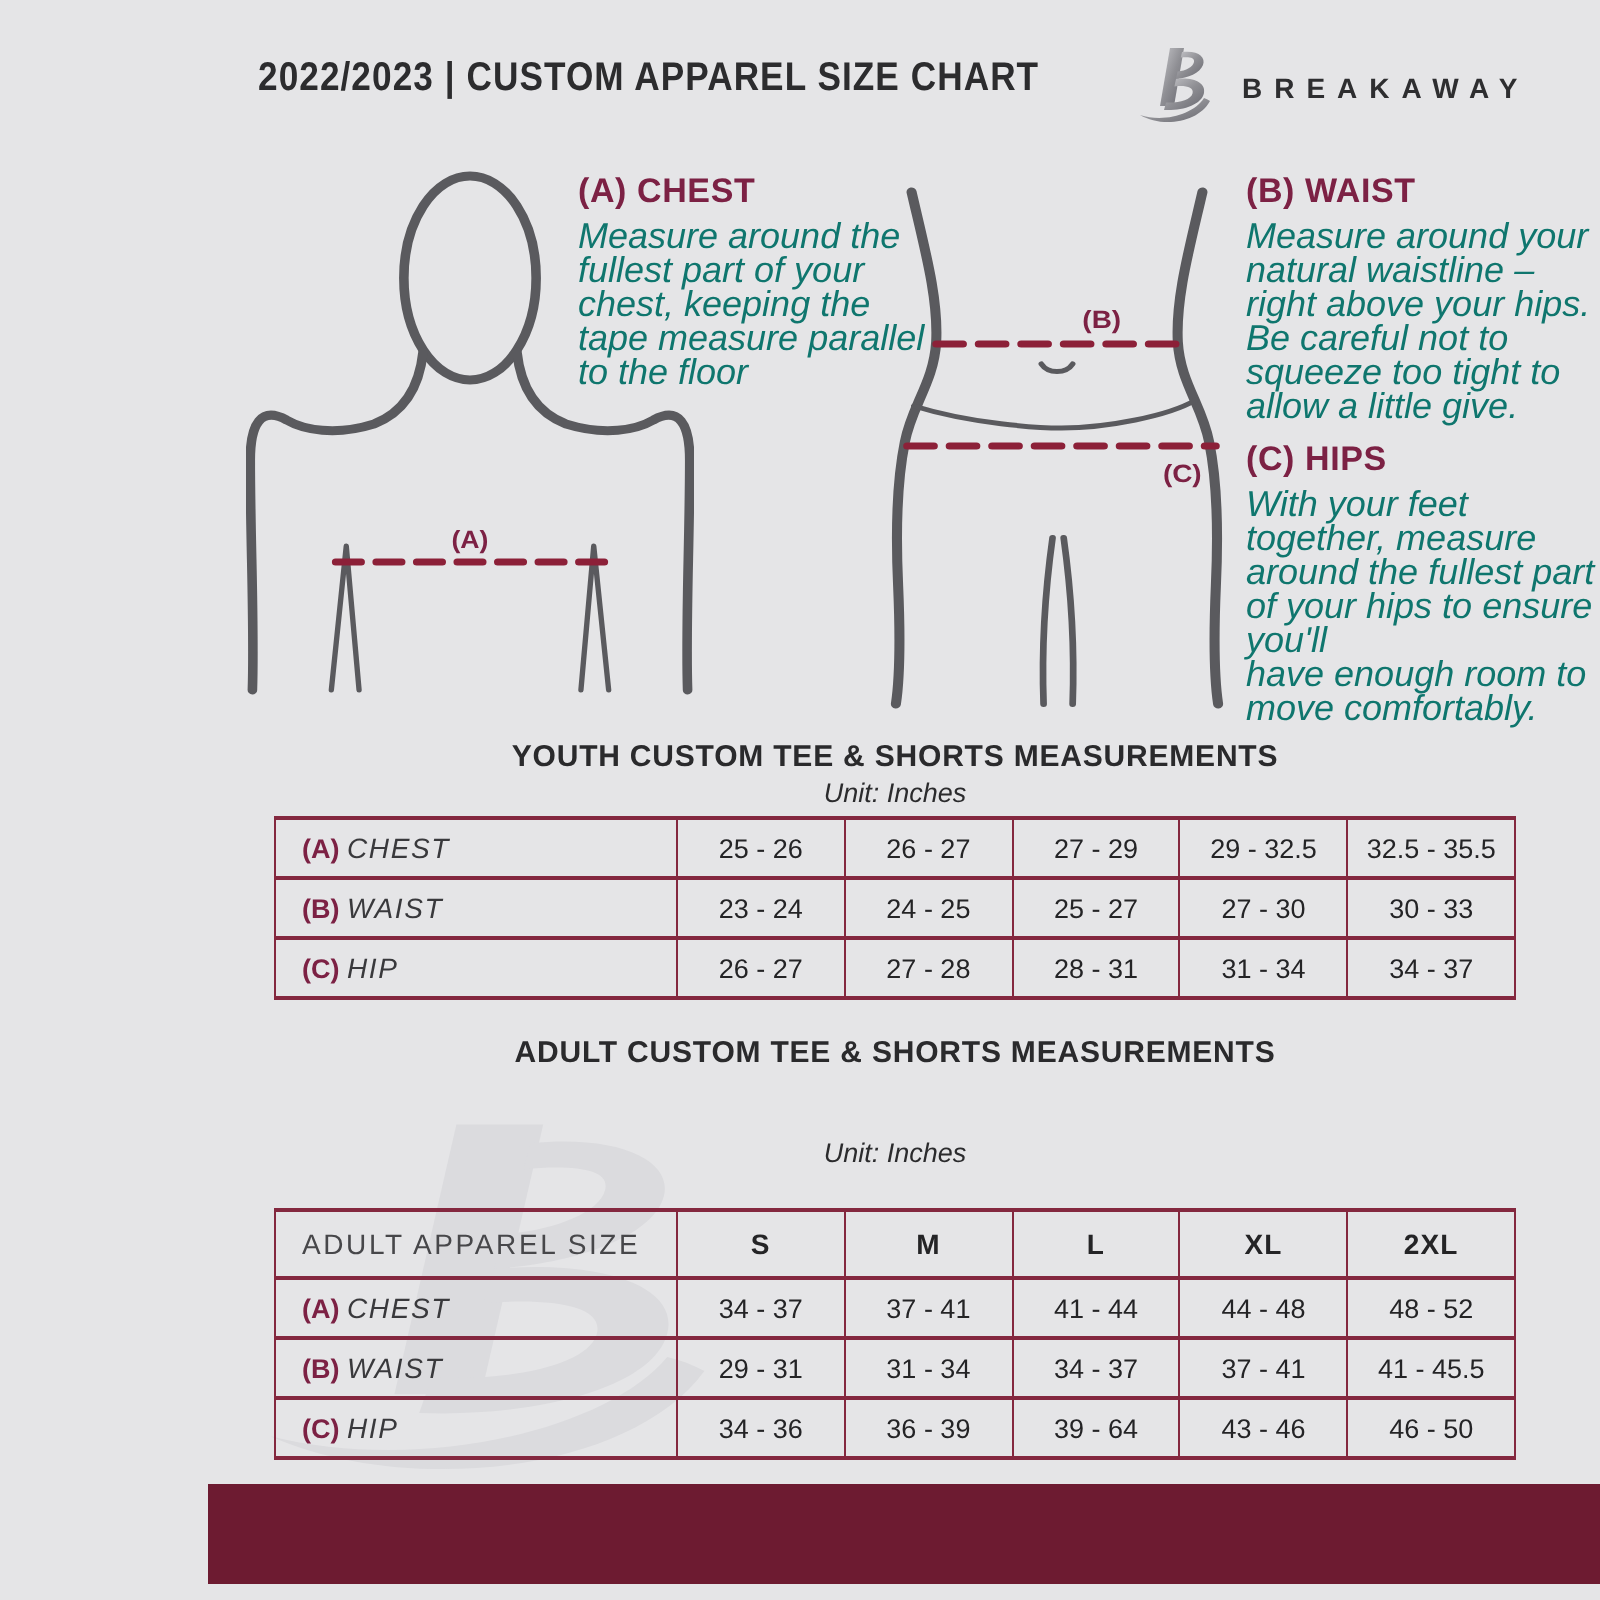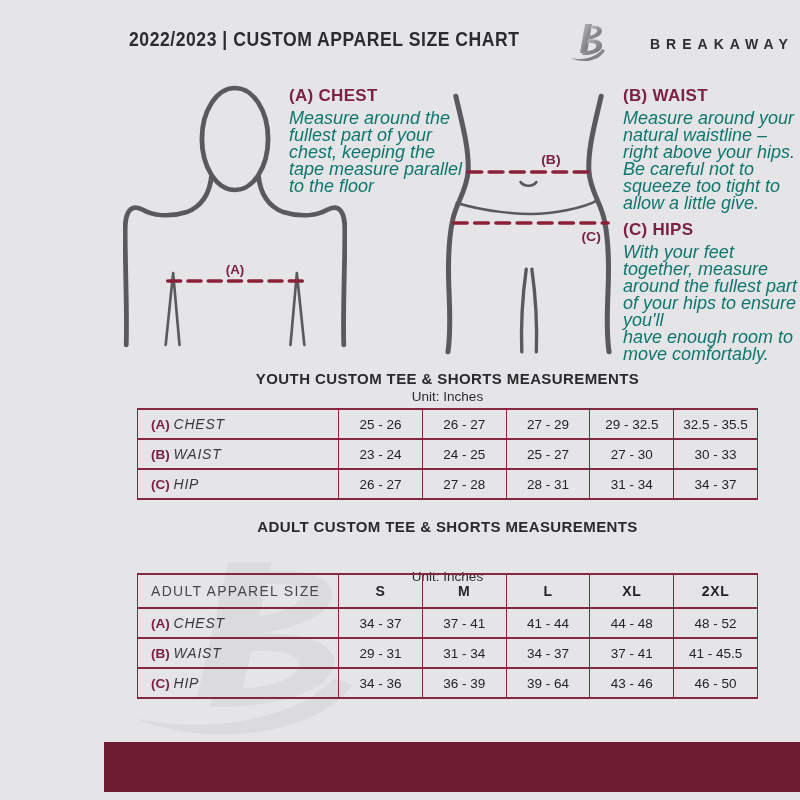--- a/index.html
+++ b/index.html
@@ -13,21 +13,21 @@
 
   
   .header-title{
     position:absolute;left:129px;top:28px;
     font-size:20px;font-weight:bold;letter-spacing:.6px;
     color:#2c2c2e;white-space:nowrap;
     transform:scaleX(.88);transform-origin:0 50%;
   }
   .logo{position:absolute;left:569px;top:22px;width:40px;height:40px;}
   .wordmark{
-    position:absolute;left:650px;top:36px;
+    position:absolute;left:621px;top:36px;
     font-size:14px;font-weight:bold;letter-spacing:6px;
     color:#2e2e30;white-space:nowrap;
   }
 
   
   .mh{
     position:absolute;font-size:17px;font-weight:bold;
     color:#7c2144;letter-spacing:.3px;white-space:nowrap;
   }
   .mp{
@@ -52,32 +52,32 @@
     font-size:12.5px;font-weight:bold;fill:#7c2144;text-anchor:middle;
   }
 
   
   .section-title{
     position:absolute;left:137px;width:621px;text-align:center;
     font-size:15px;font-weight:bold;letter-spacing:.4px;color:#2a2a2c;
   }
   .section-unit{
     position:absolute;left:137px;width:621px;text-align:center;
-    font-size:13.5px;color:#2b2b2d;
+    font-size:13.5px;font-style:italic;color:#2b2b2d;
   }
   #youth-title{top:370px;}  #youth-unit{top:389px;}
   #adult-title{top:518px;}  #adult-unit{top:569px;}
 
   table.size-table{
     position:absolute;left:137px;width:621px;
     border-collapse:collapse;table-layout:fixed;
     z-index:2;
   }
   #youth-table{top:408px;}
-  #adult-table{top:573px;}
+  #adult-table{top:604px;}
   .size-table col.c-label{width:201px;}
   .size-table td{
     border:1px solid #84283f;
     border-top-width:2px;border-bottom-width:2px;
     text-align:center;vertical-align:middle;
     font-size:13.5px;color:#242426;padding:0;
   }
   .size-table tr{height:30px;}
   .size-table tr.hdr{height:34px;}
   .size-table td.lbl{text-align:left;padding-left:13px;}

